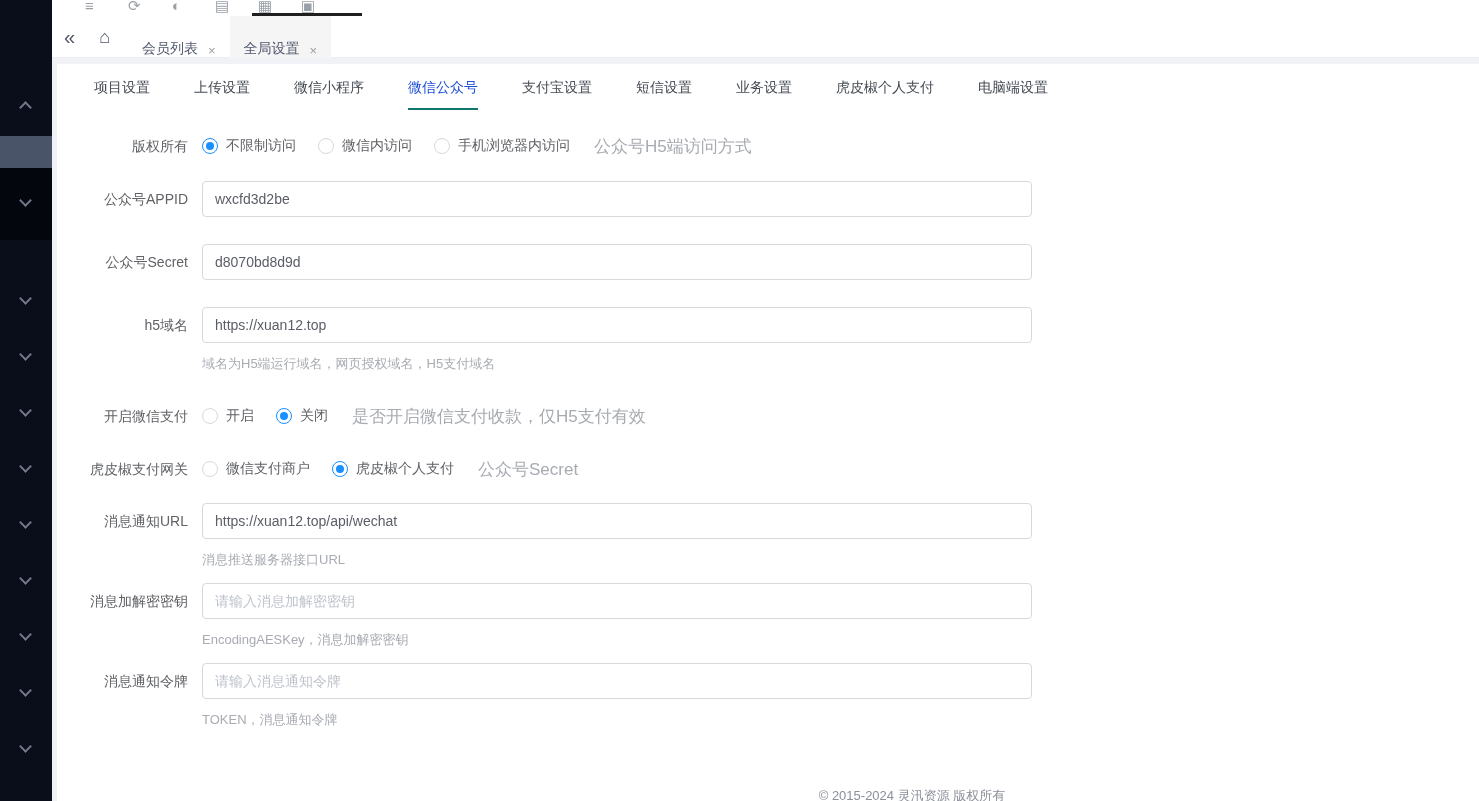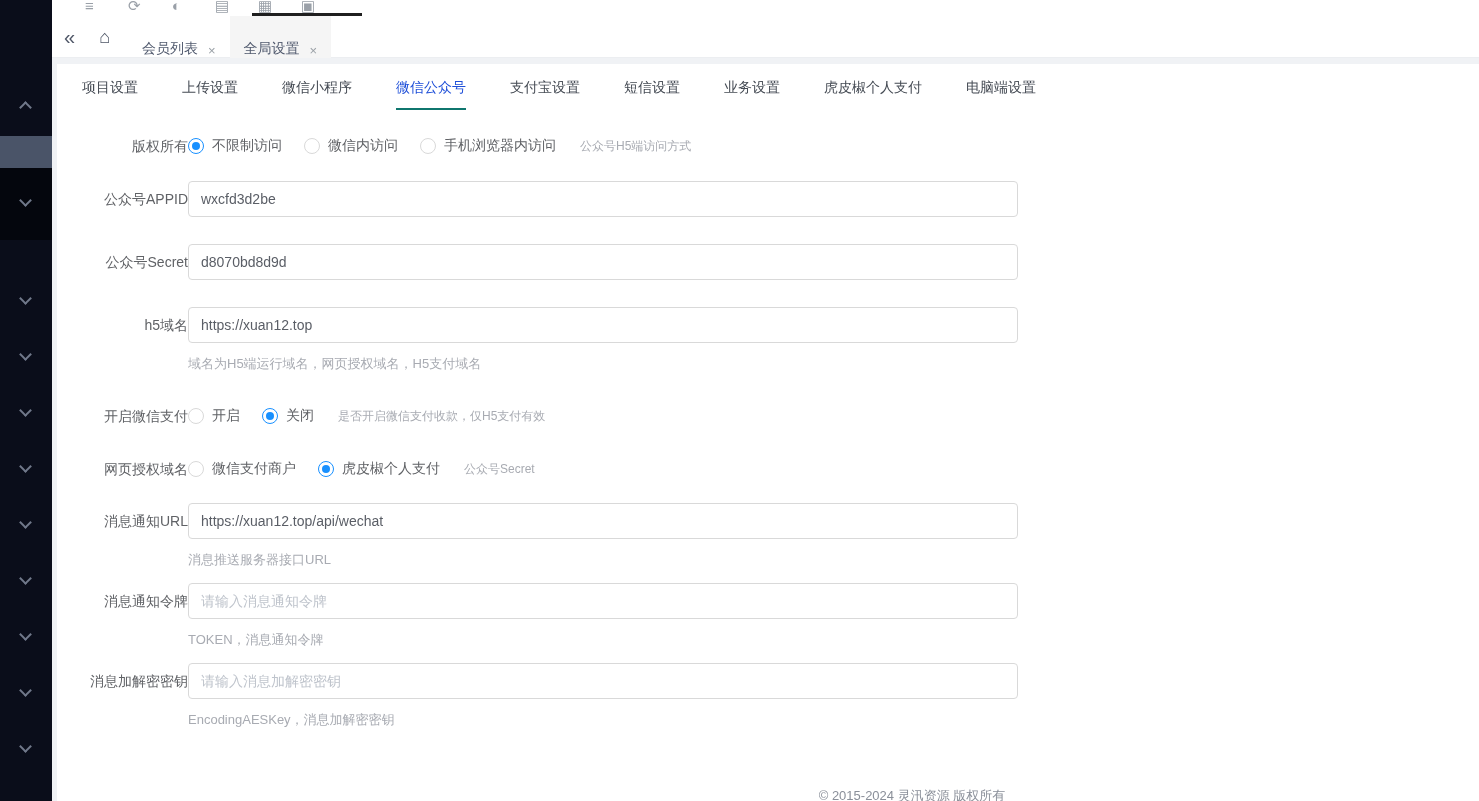--- a/index.html
+++ b/index.html
@@ -26,37 +26,37 @@
   .collapse { font-size:20px; color:#4e5666; margin-left:12px; cursor:pointer; line-height:1; }
   .homeicon { font-size:18px; color:#4e5666; margin-left:24px; cursor:pointer; line-height:1; }
   .wtab { display:flex; align-items:flex-end; height:42px; padding:0 14px; margin-left:0; font-size:14px;
     color:#515a6e; cursor:pointer; }
   .wtab:first-of-type { margin-left:18px; }
   .wtab.active { background:#f5f5f5; }
   .tclose { font-size:13px; color:#9aa0a6; margin-left:10px; cursor:pointer; }
 
   
   .card { position:absolute; left:57px; top:64px; right:0; bottom:0; background:#fff; }
-  .stabs { display:flex; align-items:stretch; height:46px; padding-left:25px; }
+  .stabs { display:flex; align-items:stretch; height:46px; padding-left:37px; }
   .stab { height:46px; line-height:46px; margin-right:44px; font-size:14px; color:#454b54; cursor:pointer; white-space:nowrap; }
   .stab.active { color:#1d4ed8; border-bottom:2px solid #0f766e; }
 
   
   .form { padding-top:26px; }
   .form-row { display:flex; align-items:flex-start; }
   .flabel { width:131px; text-align:right; font-size:14px; color:#606266; line-height:36px; white-space:nowrap; }
   .radio-row .flabel { line-height:20px; }
-  .fctrl { }
+  .fctrl { margin-left:14px; }
   .fctrl.inline { display:flex; align-items:center; height:20px; }
   .finput { width:830px; height:36px; border:1px solid #d9d9d9; border-radius:4px; padding:0 12px;
     font-size:14px; color:#5a5e66; outline:none; background:#fff;
     font-family:"Liberation Sans","DejaVu Sans",sans-serif; }
   .finput::placeholder { color:#bfc4cc; }
   .fhint { margin-top:13px; font-size:13px; line-height:16px; color:#a8abb2; }
-  .inline-hint { margin-left:2px; font-size:12px; color:#a8abb2; white-space:nowrap; }
+  .inline-hint { margin-left:2px; font-size:17px; color:#a8abb2; white-space:nowrap; }
 
   .radio { display:inline-flex; align-items:center; margin-right:22px; cursor:pointer; }
   .rdot { position:relative; width:16px; height:16px; border:1px solid #d9d9d9; border-radius:50%;
     background:#fff; margin-right:8px; flex:none; }
   .radio.checked .rdot { border-color:#1890ff; }
   .radio.checked .rdot::after { content:""; position:absolute; left:3px; top:3px; width:8px; height:8px;
     border-radius:50%; background:#1890ff; }
   .rlabel { font-size:14px; color:#606266; white-space:nowrap; }
 
   .mb15{margin-bottom:15px} .mb24{margin-bottom:24px} .mb25{margin-bottom:25px}
@@ -173,21 +173,21 @@
         </label>
         <label class="radio checked">
           <span class="rdot"></span>
           <span class="rlabel">关闭</span>
         </label>
         <span class="inline-hint">是否开启微信支付收款，仅H5支付有效</span>
       </div>
     </div>
 
     <div class="form-row radio-row mb24">
-      <div class="flabel">网页授权域名</div>
+      <div class="flabel">虎皮椒支付网关</div>
       <div class="fctrl inline">
         <label class="radio">
           <span class="rdot"></span>
           <span class="rlabel">微信支付商户</span>
         </label>
         <label class="radio checked">
           <span class="rdot"></span>
           <span class="rlabel">虎皮椒个人支付</span>
         </label>
         <span class="inline-hint">公众号Secret</span>
@@ -196,32 +196,32 @@
 
     <div class="form-row mb15">
       <div class="flabel">消息通知URL</div>
       <div class="fctrl">
         <input class="finput" value="https://xuan12.top/api/wechat" style="">
         <div class="fhint">消息推送服务器接口URL</div>
       </div>
     </div>
 
     <div class="form-row mb15">
+      <div class="flabel">消息加解密密钥</div>
+      <div class="fctrl">
+        <input class="finput" placeholder="请输入消息加解密密钥" style="">
+        <div class="fhint">EncodingAESKey，消息加解密密钥</div>
+      </div>
+    </div>
+
+    <div class="form-row mb15">
       <div class="flabel">消息通知令牌</div>
       <div class="fctrl">
         <input class="finput" placeholder="请输入消息通知令牌" style="">
         <div class="fhint">TOKEN，消息通知令牌</div>
       </div>
     </div>
 
-    <div class="form-row mb15">
-      <div class="flabel">消息加解密密钥</div>
-      <div class="fctrl">
-        <input class="finput" placeholder="请输入消息加解密密钥" style="">
-        <div class="fhint">EncodingAESKey，消息加解密密钥</div>
-      </div>
-    </div>
-
 
   </div>
 </div>
 
 <div class="footer">© 2015-2024 灵汛资源 版权所有</div>
 
 </body></html>

